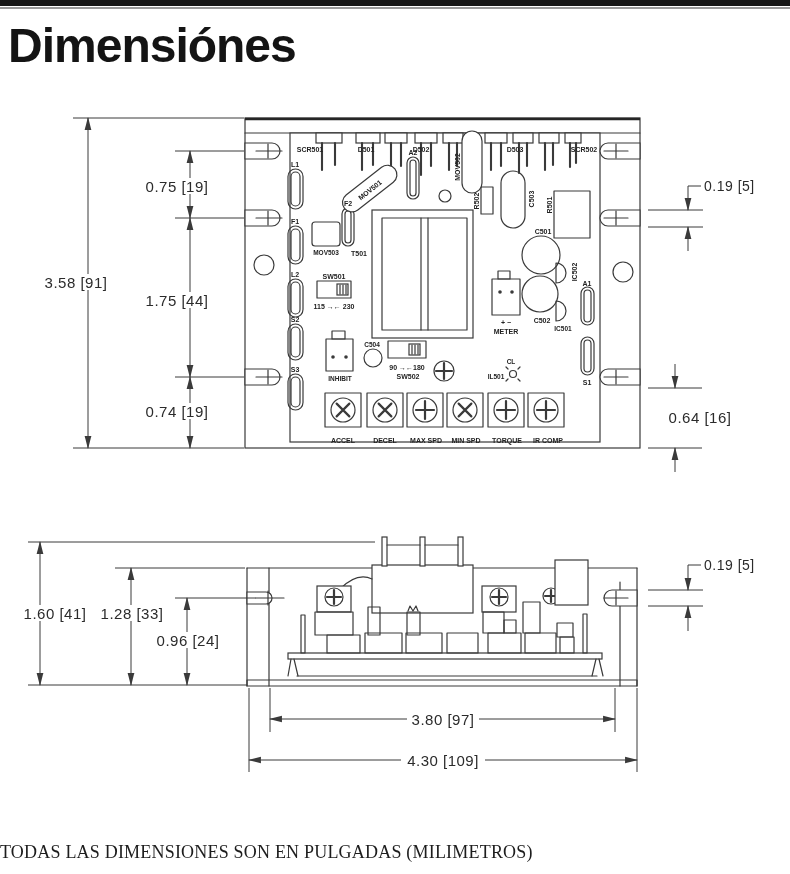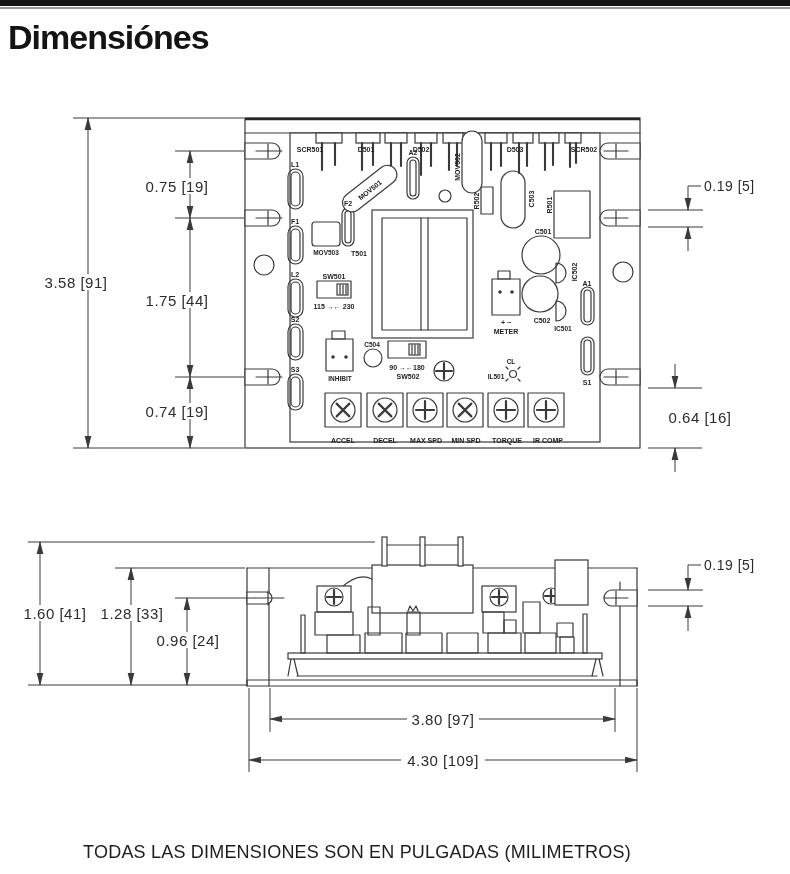--- a/index.html
+++ b/index.html
@@ -1,23 +1,23 @@
 <!DOCTYPE html>
 <html><head>
 <meta charset="utf-8">
 <style>
   html,body{margin:0;padding:0;background:#fff;}
   body{width:790px;height:874px;position:relative;overflow:hidden;
        font-family:"Liberation Sans",sans-serif;}
   .toprule{position:absolute;left:0;top:0;width:790px;height:6px;background:#161616;}
   .toprule2{position:absolute;left:0;top:6.5px;width:790px;height:2px;background:#9a9a9a;}
-  .title{position:absolute;left:8px;top:18px;font-size:34px;font-weight:bold;
+  .title{position:absolute;left:8px;top:18px;font-size:48px;font-weight:bold;
          color:#141414;letter-spacing:-1px;}
-  .footnote{position:absolute;left:0;top:842px;width:714px;text-align:center;
-            font-size:18px;color:#1d1d1d;letter-spacing:0.2px;}
+  .footnote{position:absolute;left:0;top:842px;width:714px;text-align:left;
+            font-size:18px;color:#1d1d1d;letter-spacing:0.2px;font-family:Liberation Serif, serif;}
   svg{position:absolute;left:0;top:0;}
   .ln{stroke:#3a3a3a;stroke-width:1.2;fill:none;stroke-linecap:round;stroke-linejoin:round;}
   .fw{stroke:#3a3a3a;stroke-width:1.2;fill:#ffffff;}
   .thk{stroke:#262626;stroke-width:2.6;fill:none;}
   .pin{stroke:#3a3a3a;stroke-width:2.1;fill:none;stroke-linecap:round;}
   .dim{stroke:#3a3a3a;stroke-width:1;fill:none;}
   .cross{stroke:#3a3a3a;stroke-width:2.2;fill:none;stroke-linecap:round;}
   .dot{fill:#3a3a3a;stroke:none;}
   text{fill:#222;}
   .lbl{font-size:7px;font-weight:600;text-anchor:middle;dominant-baseline:central;

